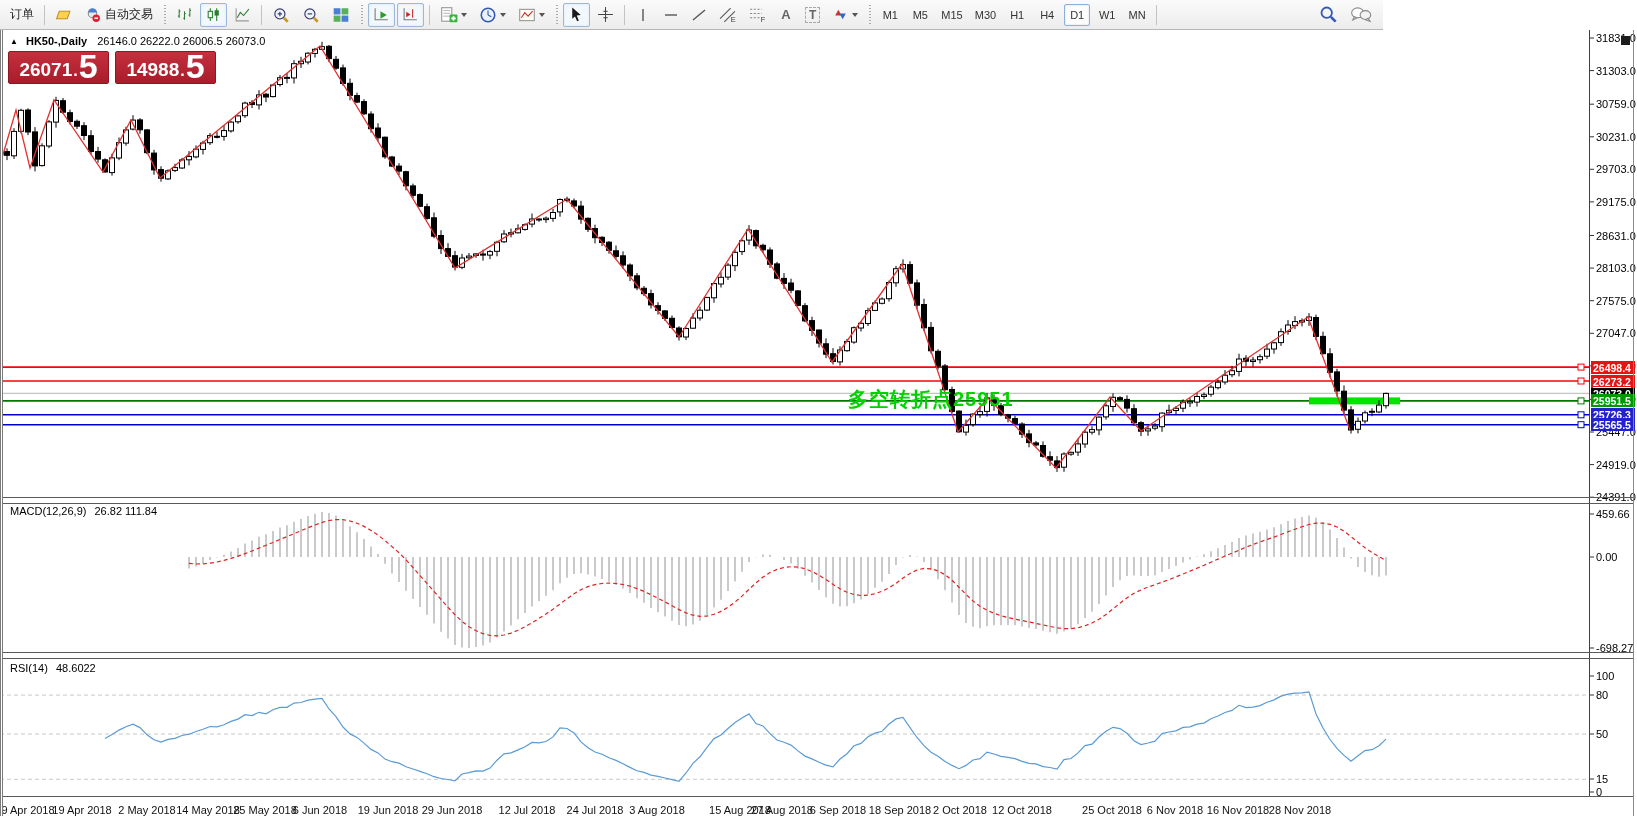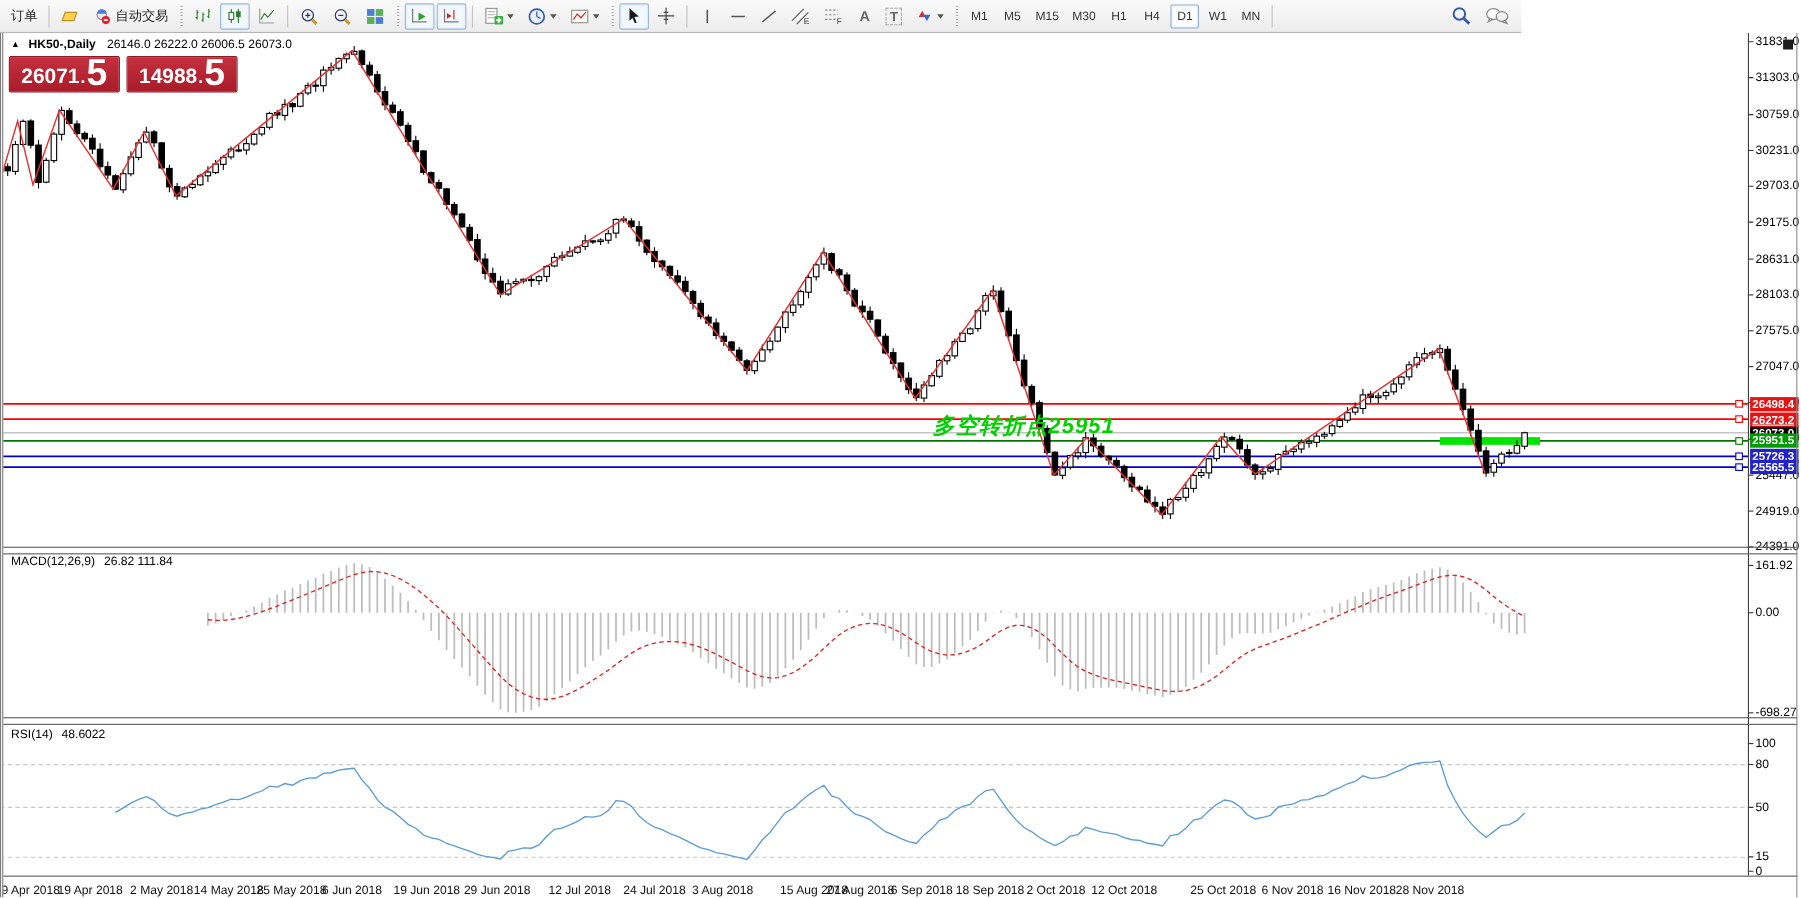--- a/index.html
+++ b/index.html
@@ -60,22 +60,22 @@
   .pd { font-size:16px; font-weight:700; margin:0 1px; line-height:20px; }
   .pp { font-size:34px; font-weight:700; line-height:30px; }
 
   
   .tick-label { position:absolute; left:1596px; font-size:11px; color:#000; z-index:2; white-space:nowrap; }
   .badge { position:absolute; left:1591px; width:44px; height:13px; color:#fff; font-size:10.5px; font-weight:700;
     display:flex; align-items:center; justify-content:flex-start; padding-left:2px; z-index:4; white-space:nowrap; }
   .pane-label { position:absolute; left:10px; font-size:11px; color:#000; z-index:5; }
   .date-label { position:absolute; top:774px; font-size:11px; color:#111; transform:translateX(-50%); z-index:3; white-space:nowrap; }
 
-  #annotation { position:absolute; left:848px; top:344px; font-size:20px; font-weight:700; z-index:3;
-    letter-spacing:1px; white-space:nowrap;font-style:italic; }
+  #annotation { position:absolute; left:848px; top:356px; font-size:20px; font-weight:700; z-index:3;
+    letter-spacing:1px; white-space:nowrap; }
 
   #corner-box { position:absolute; left:1621px; top:6px; width:9px; height:9px; background:#1c1c1c; z-index:9; }
 </style>
 </head>
 <body>
 
 <div id="app">
 
   <div id="toolbar">
     <div class="tbtn">订单</div>
@@ -948,21 +948,21 @@
         <div class="tick-label" style="top: 429px;">24919.0</div>
         <div class="tick-label" style="top: 461px;">24391.0</div>
         <div class="badge" style="top: 331px; background: rgb(228, 20, 20); z-index: 4;">26498.4</div>
         <div class="badge" style="top: 345px; background: rgb(228, 20, 20); z-index: 4; text-decoration: underline;">26273.2</div>
         <div class="badge" style="top: 357px; background: rgb(0, 0, 0); z-index: 3;">26073.0</div>
         <div class="badge" style="top: 364px; background: rgb(0, 154, 0); z-index: 4;">25951.5</div>
         <div class="badge" style="top: 378px; background: rgb(34, 34, 204); z-index: 4;">25726.3</div>
         <div class="badge" style="top: 388px; background: rgb(34, 34, 204); z-index: 4;">25565.5</div>
       </div>
     <div id="macd-axis">
-        <div class="tick-label" style="top: 478px;">161.92</div>
+        <div class="tick-label" style="top: 478px;">459.66</div>
         <div class="tick-label" style="top: 521px;">0.00</div>
         <div class="tick-label" style="top: 612px;">-698.27</div>
       </div>
     <div id="rsi-axis">
         <div class="tick-label" style="top: 640px;">100</div>
         <div class="tick-label" style="top: 659px;">80</div>
         <div class="tick-label" style="top: 698px;">50</div>
         <div class="tick-label" style="top: 743px;">15</div>
         <div class="tick-label" style="top: 756px;">0</div>
       </div>

